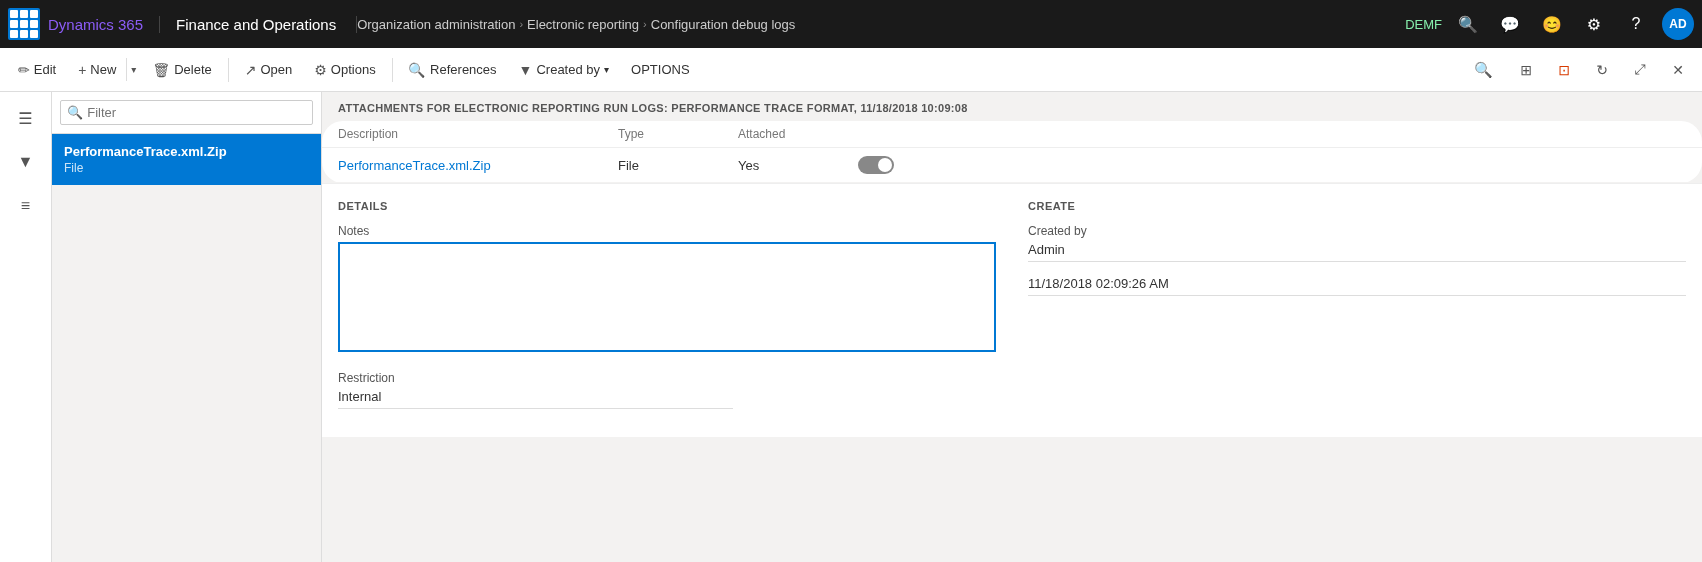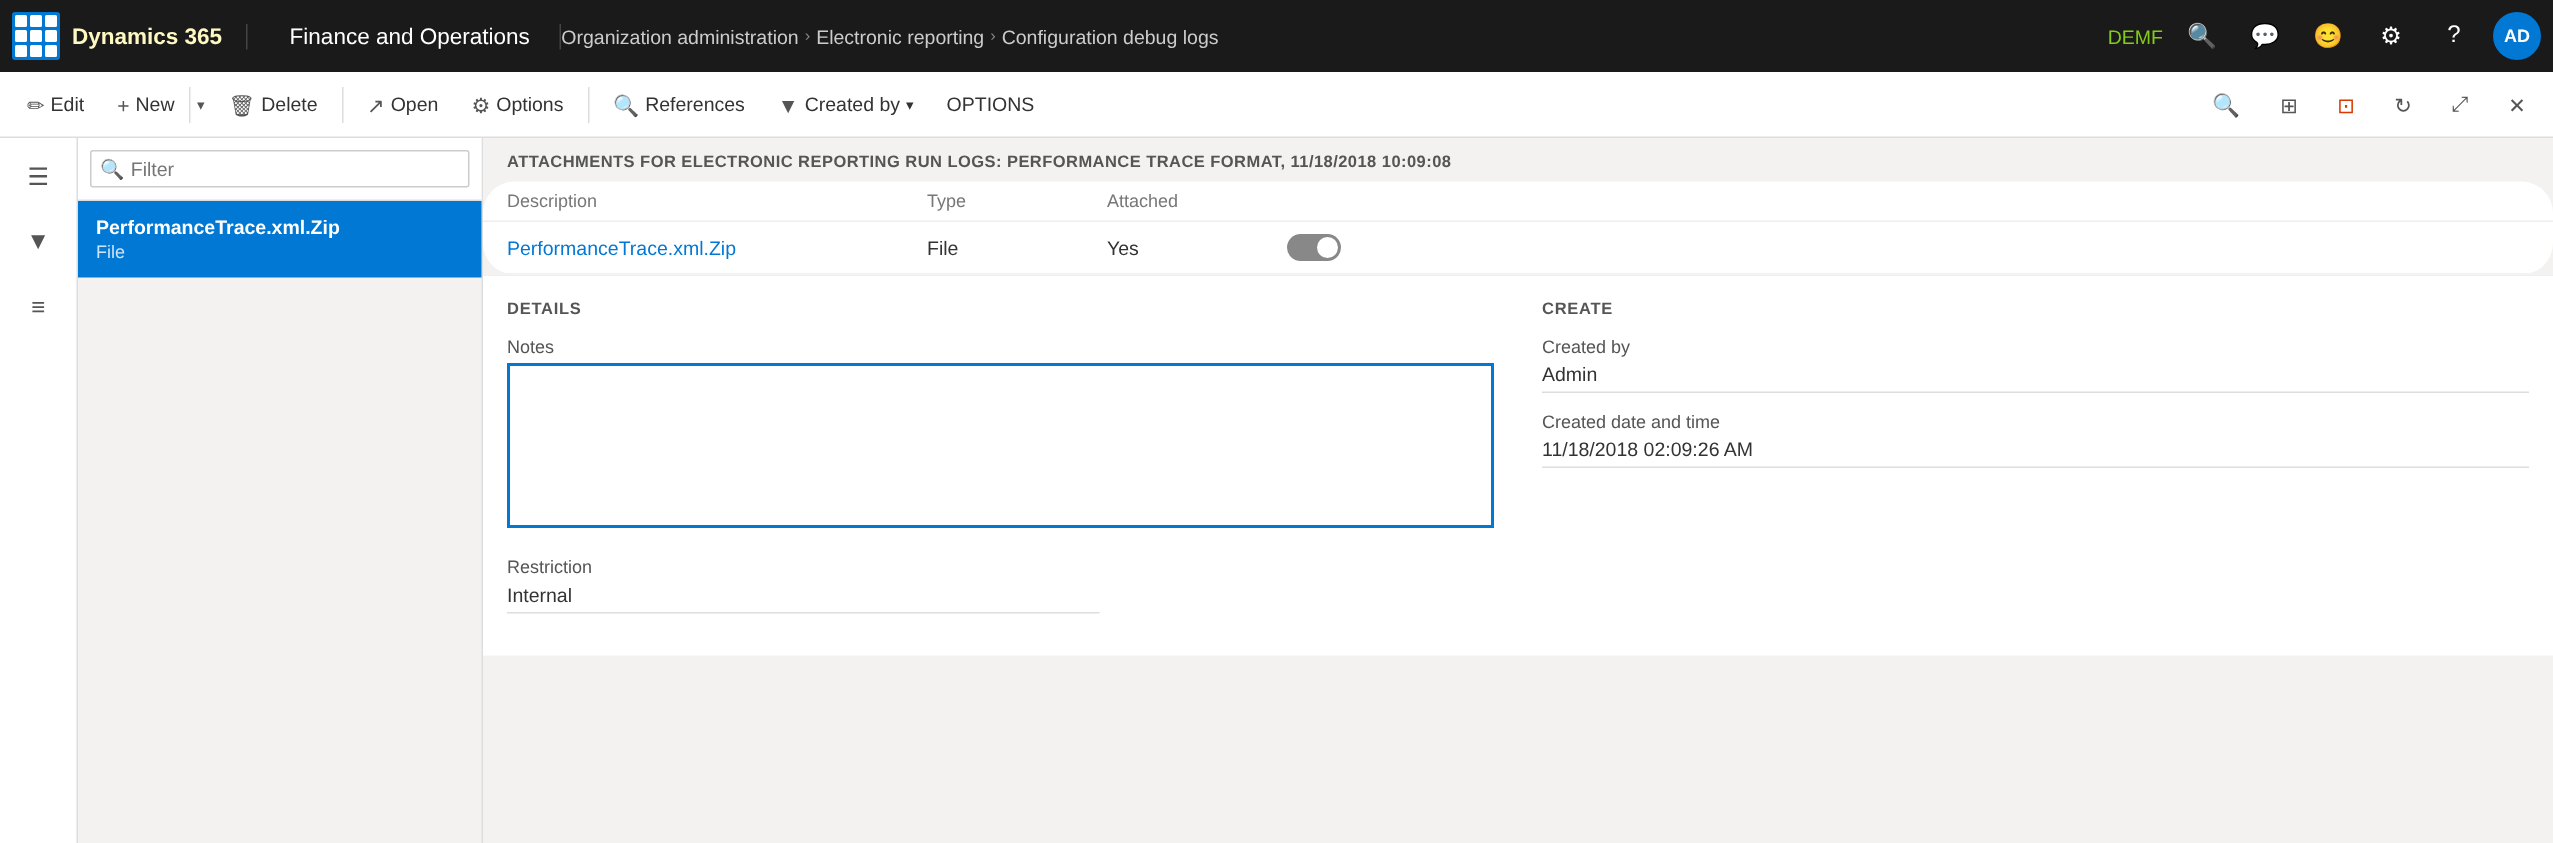--- a/index.html
+++ b/index.html
@@ -23,41 +23,41 @@
       cursor: pointer;
     }
     .nav-grid-dots {
       display: grid; grid-template-columns: repeat(3,8px); gap: 2px;
     }
     .nav-grid-dots span { width: 8px; height: 8px; background: #fff; border-radius: 1px; }
     .nav-brand {
       display: flex; align-items: center;
     }
     .nav-brand-d365 {
-      font-size: 15px; font-weight: 700; color: #fef9c3;
+      font-size: 15px; font-weight: 400; color: #8b5cf6;
       padding: 0 16px 0 0;
       border-right: 1px solid #444;
-      margin-right: 28px;
+      margin-right: 16px;
     }
     .nav-brand-fo {
       font-size: 15px; font-weight: 400; color: #fff;
       padding-right: 20px;
       border-right: 1px solid #444;
     }
     .nav-breadcrumb {
       display: flex; align-items: center; gap: 4px;
       font-size: 13px; color: #ccc;
       flex: 1;
     }
     .nav-breadcrumb .sep { color: #888; font-size: 11px; }
     .nav-right {
       display: flex; align-items: center; gap: 10px;
       margin-left: auto;
     }
-    .nav-right .demf { font-size: 13px; color: #84cc16; font-weight: 500; text-align: center; }
+    .nav-right .demf { font-size: 13px; color: #86efac; font-weight: 500; text-align: center; }
     .nav-icon-btn {
       width: 32px; height: 32px;
       display: flex; align-items: center; justify-content: center;
       color: #fff; font-size: 16px; cursor: pointer;
       border-radius: 2px;
     }
     .avatar {
       width: 32px; height: 32px;
       background: #0078d4;
       border-radius: 50%;
@@ -442,21 +442,20 @@
           <div style="margin-top:16px;">
             <div class="field-label">Restriction</div>
             <div class="restriction-field">Internal</div>
           </div>
         </div>
 
         <div>
           <div class="field-group-title">CREATE</div>
           <div class="field-label">Created by</div>
           <div class="field-value">Admin</div>
-          <div class="field-label">Created date and time</div>
           <div class="field-value">11/18/2018 02:09:26 AM</div>
         </div>
 
       </div>
     </div>
 
   </div>
 </div>
 
 </body></html>

